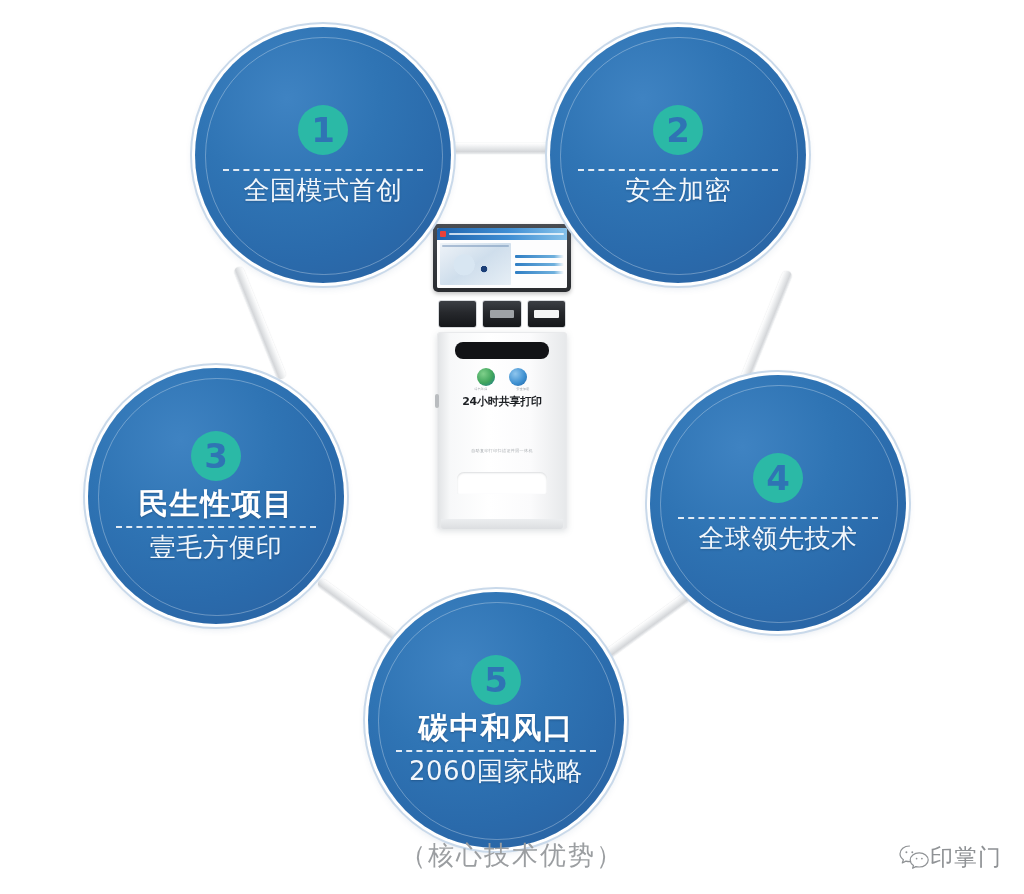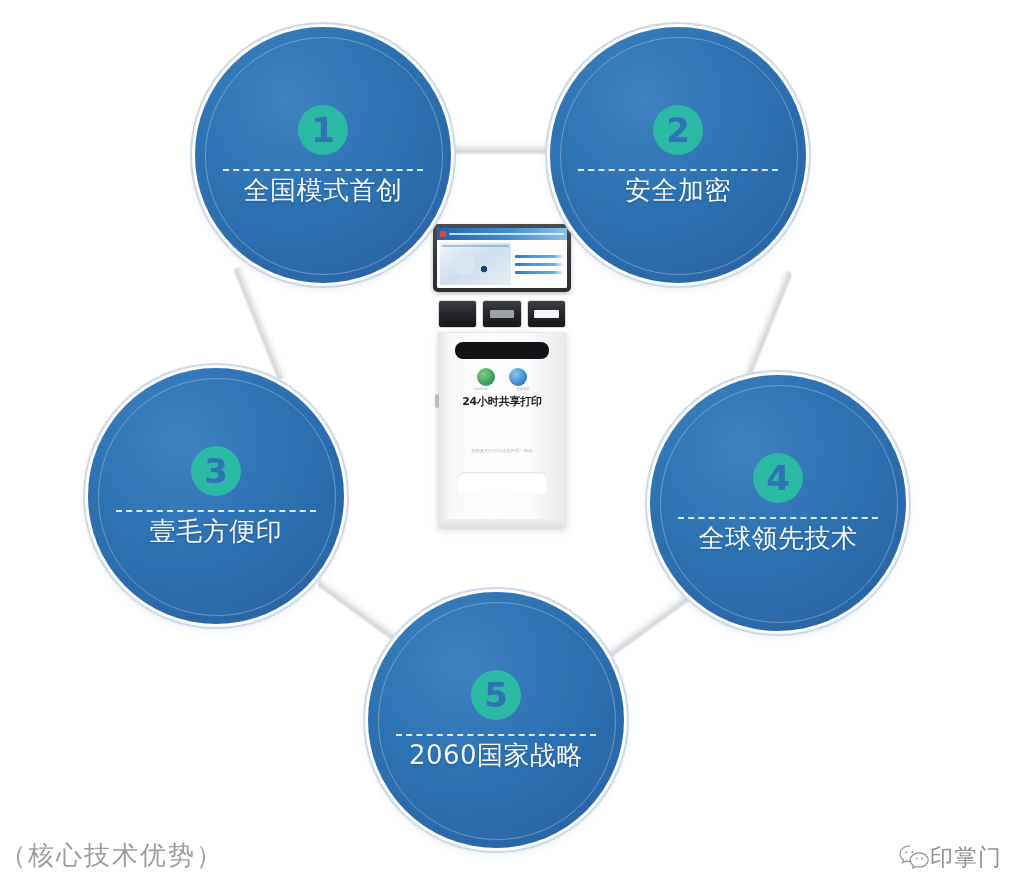--- a/index.html
+++ b/index.html
@@ -333,21 +333,21 @@
     background: linear-gradient(to bottom, #eceef0, #dcdee1);
     border-radius: 0 0 3px 3px;
   }
 
   
   #caption {
     position: absolute;
     left: 0;
     top: 838px;
     width: 1024px;
-    text-align: left;
+    text-align: center;
     font-size: 26px;
     color: #9b9ea1;
     letter-spacing: 2px;
     font-family: "DejaVu Sans", "Liberation Sans", sans-serif;
     z-index: 4;
   }
 
   #watermark {
     position: absolute;
     right: 22px;
@@ -441,32 +441,34 @@
   </div>
 
   <div class="node" style="left:550px; top:27px; width:256px; height:256px;">
     <div class="badge">2</div>
     <div class="divider"></div>
     <div class="node-sub">安全加密</div>
   </div>
 
   <div class="node" style="left:88px; top:368px; width:256px; height:256px;">
     <div class="badge">3</div>
+    <div class="node-title">民生性项目</div>
     <div class="divider"></div>
     <div class="node-sub">壹毛方便印</div>
   </div>
 
   <div class="node" style="left:650px; top:375px; width:256px; height:256px;">
     <div class="badge">4</div>
     <div class="divider"></div>
     <div class="node-sub">全球领先技术</div>
   </div>
 
   <div class="node" style="left:368px; top:592px; width:256px; height:256px;">
     <div class="badge">5</div>
+    <div class="node-title">碳中和风口</div>
     <div class="divider"></div>
     <div class="node-sub">2060国家战略</div>
   </div>
 
   <div id="caption">（核心技术优势）</div>
 
   <div id="watermark">
     <span>
       <svg class="wechat-icon" width="32" height="27" viewBox="0 0 32 27" fill="none" stroke="#8f9295" stroke-width="1.2">
         <path d="M11.5 2C6.2 2 2 5.5 2 9.8c0 2.4 1.3 4.5 3.4 5.9L4.3 19l3.6-1.9c1.1.3 2.3.5 3.6.5.3 0 .7 0 1-.1" stroke-linecap="round" stroke-linejoin="round"></path>

